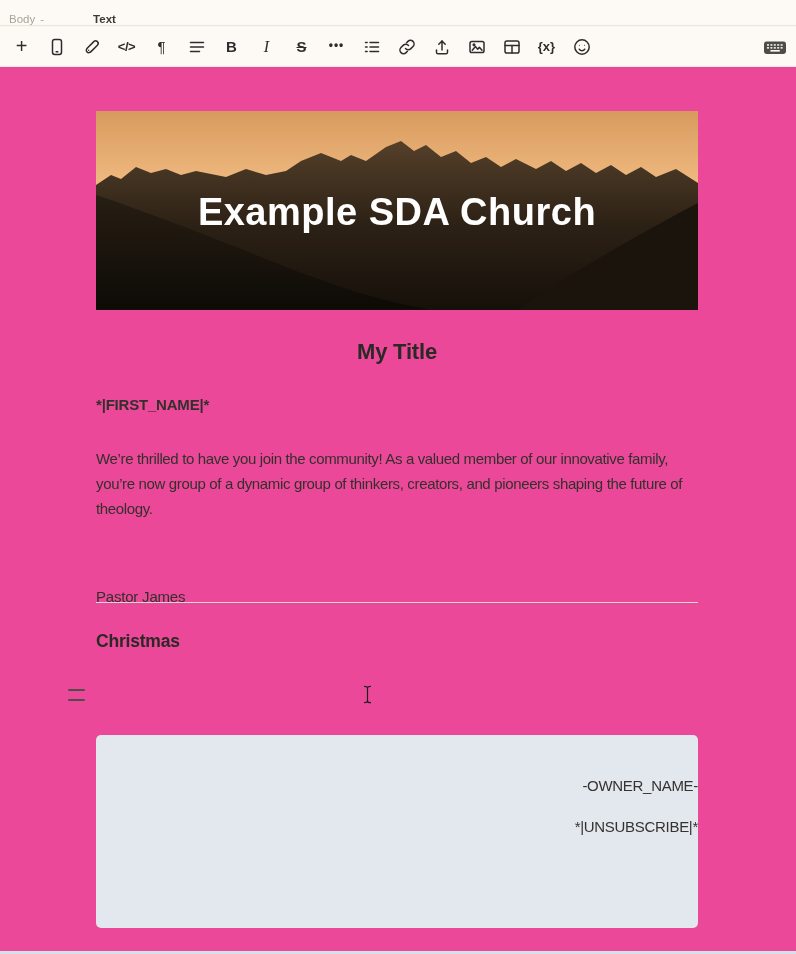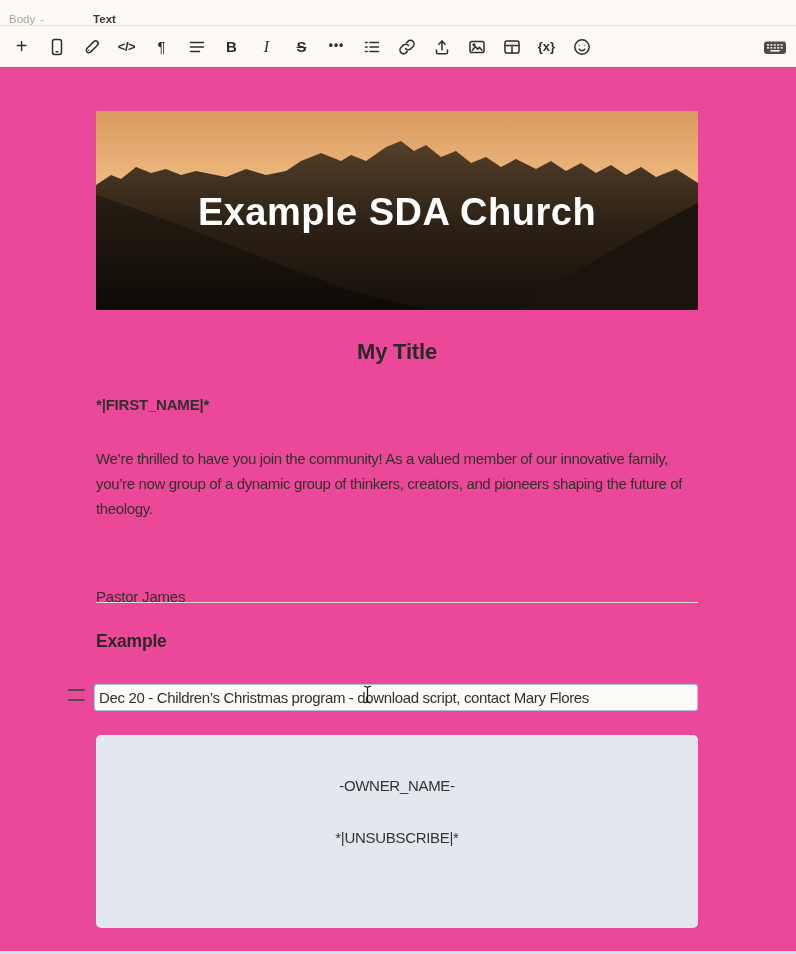--- a/index.html
+++ b/index.html
@@ -50,23 +50,23 @@
     flex-direction:column;justify-content:space-between;cursor:grab;}
   .drag-handle span{display:block;height:1.8px;background:#4f4d49;border-radius:1px;}
 
   .cal-block{position:absolute;left:94px;top:617px;width:604px;height:27px;background:#fdfbf7;
     border:1px solid #a9c3e6;border-radius:3px;display:flex;align-items:center;box-sizing:border-box;
     padding-left:4px;}
   .cal-text{font-size:15px;color:#33302c;letter-spacing:-0.35px;white-space:nowrap;}
   .ibeam{position:absolute;left:363px;top:618px;width:9px;height:19px;pointer-events:none;}
 
   .footer-block{position:absolute;left:96px;top:668px;width:602px;height:193px;background:#e3e7ee;
-    border-radius:5px;box-sizing:border-box;padding-top:38px;text-align:center;}
+    border-radius:5px;box-sizing:border-box;padding-top:38px;text-align:right;}
   .footer-line{font-size:15px;line-height:25px;color:#35332f;letter-spacing:-0.3px;}
-  .footer-unsub{font-size:15px;line-height:25px;color:#35332f;letter-spacing:-0.3px;margin-top:27px;}
+  .footer-unsub{font-size:15px;line-height:25px;color:#35332f;letter-spacing:-0.3px;margin-top:16px;}
 
   .bottom-strip{position:absolute;left:0;right:0;bottom:0;height:3px;background:#d7dfe9;}
 </style>
 </head>
 <body>
 
 <div class="frame">
 
   <div class="topbar">
     <span class="crumb-dim">Body</span>
@@ -215,30 +215,27 @@
     <div class="email-title">My Title</div>
 
     <div class="merge-first">*|FIRST_NAME|*</div>
 
     <div class="body-par">We’re thrilled to have you join the community! As a valued member of our innovative family, you’re now group of a dynamic group of thinkers, creators, and pioneers shaping the future of theology.</div>
 
     <div class="signature">Pastor James</div>
 
     <div class="divider"></div>
 
-    <div class="cal-head">Example</div>
+    <div class="cal-head">Christmas</div>
 
     <div class="drag-handle">
       <span></span>
       <span></span>
     </div>
 
-    <div class="cal-block">
-      <span class="cal-text">Dec 20 - Children’s Christmas program - download script, contact Mary Flores</span>
-    </div>
 
     <svg class="ibeam" viewBox="0 0 9 19" fill="none" stroke="#1b1b1b" stroke-width="1.2" stroke-linecap="round">
       <path d="M1.5 1.3 C3 1.3 4.5 1.8 4.5 3 C4.5 1.8 6 1.3 7.5 1.3"></path>
       <path d="M4.5 3 V16"></path>
       <path d="M1.5 17.7 C3 17.7 4.5 17.2 4.5 16 C4.5 17.2 6 17.7 7.5 17.7"></path>
     </svg>
 
     <div class="footer-block">
       <div class="footer-line">-OWNER_NAME-</div>
       <div class="footer-unsub">*|UNSUBSCRIBE|*</div>

